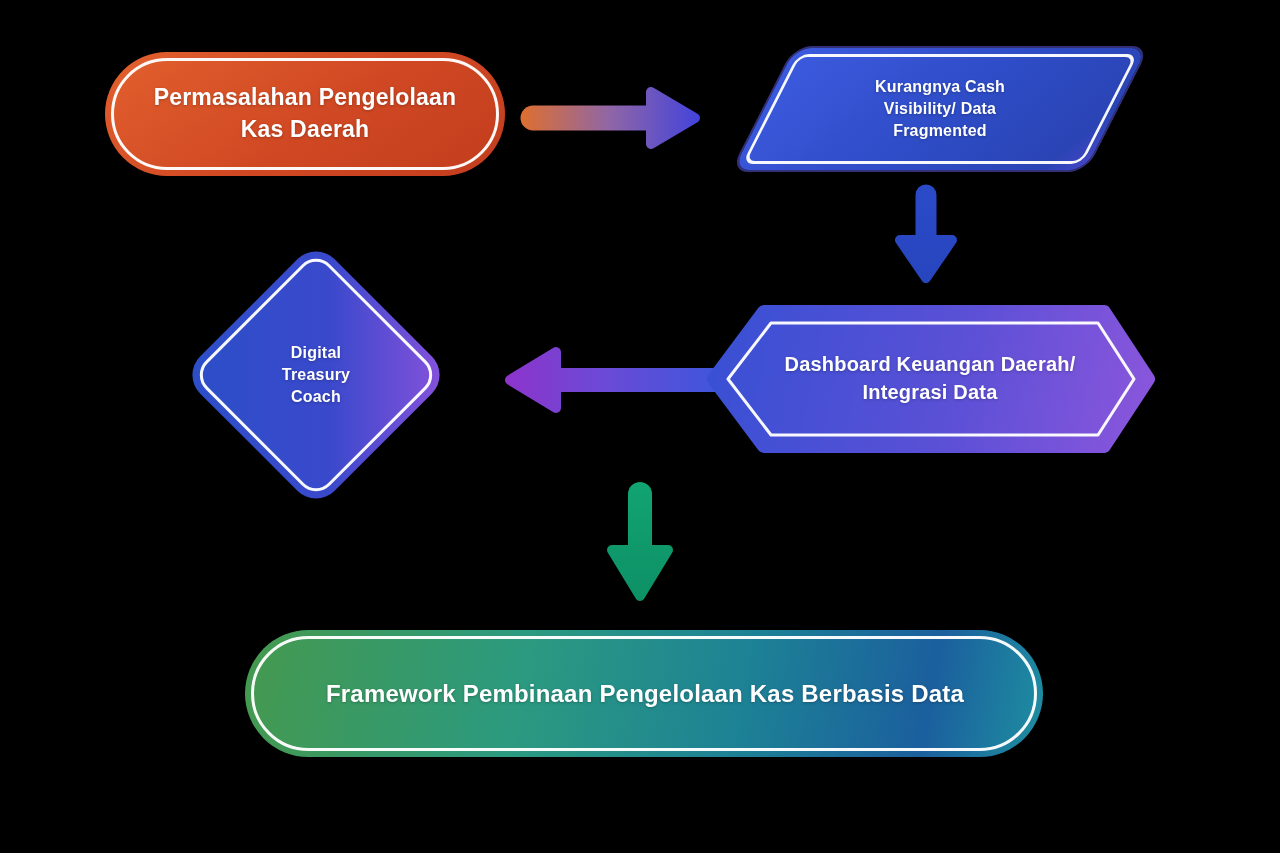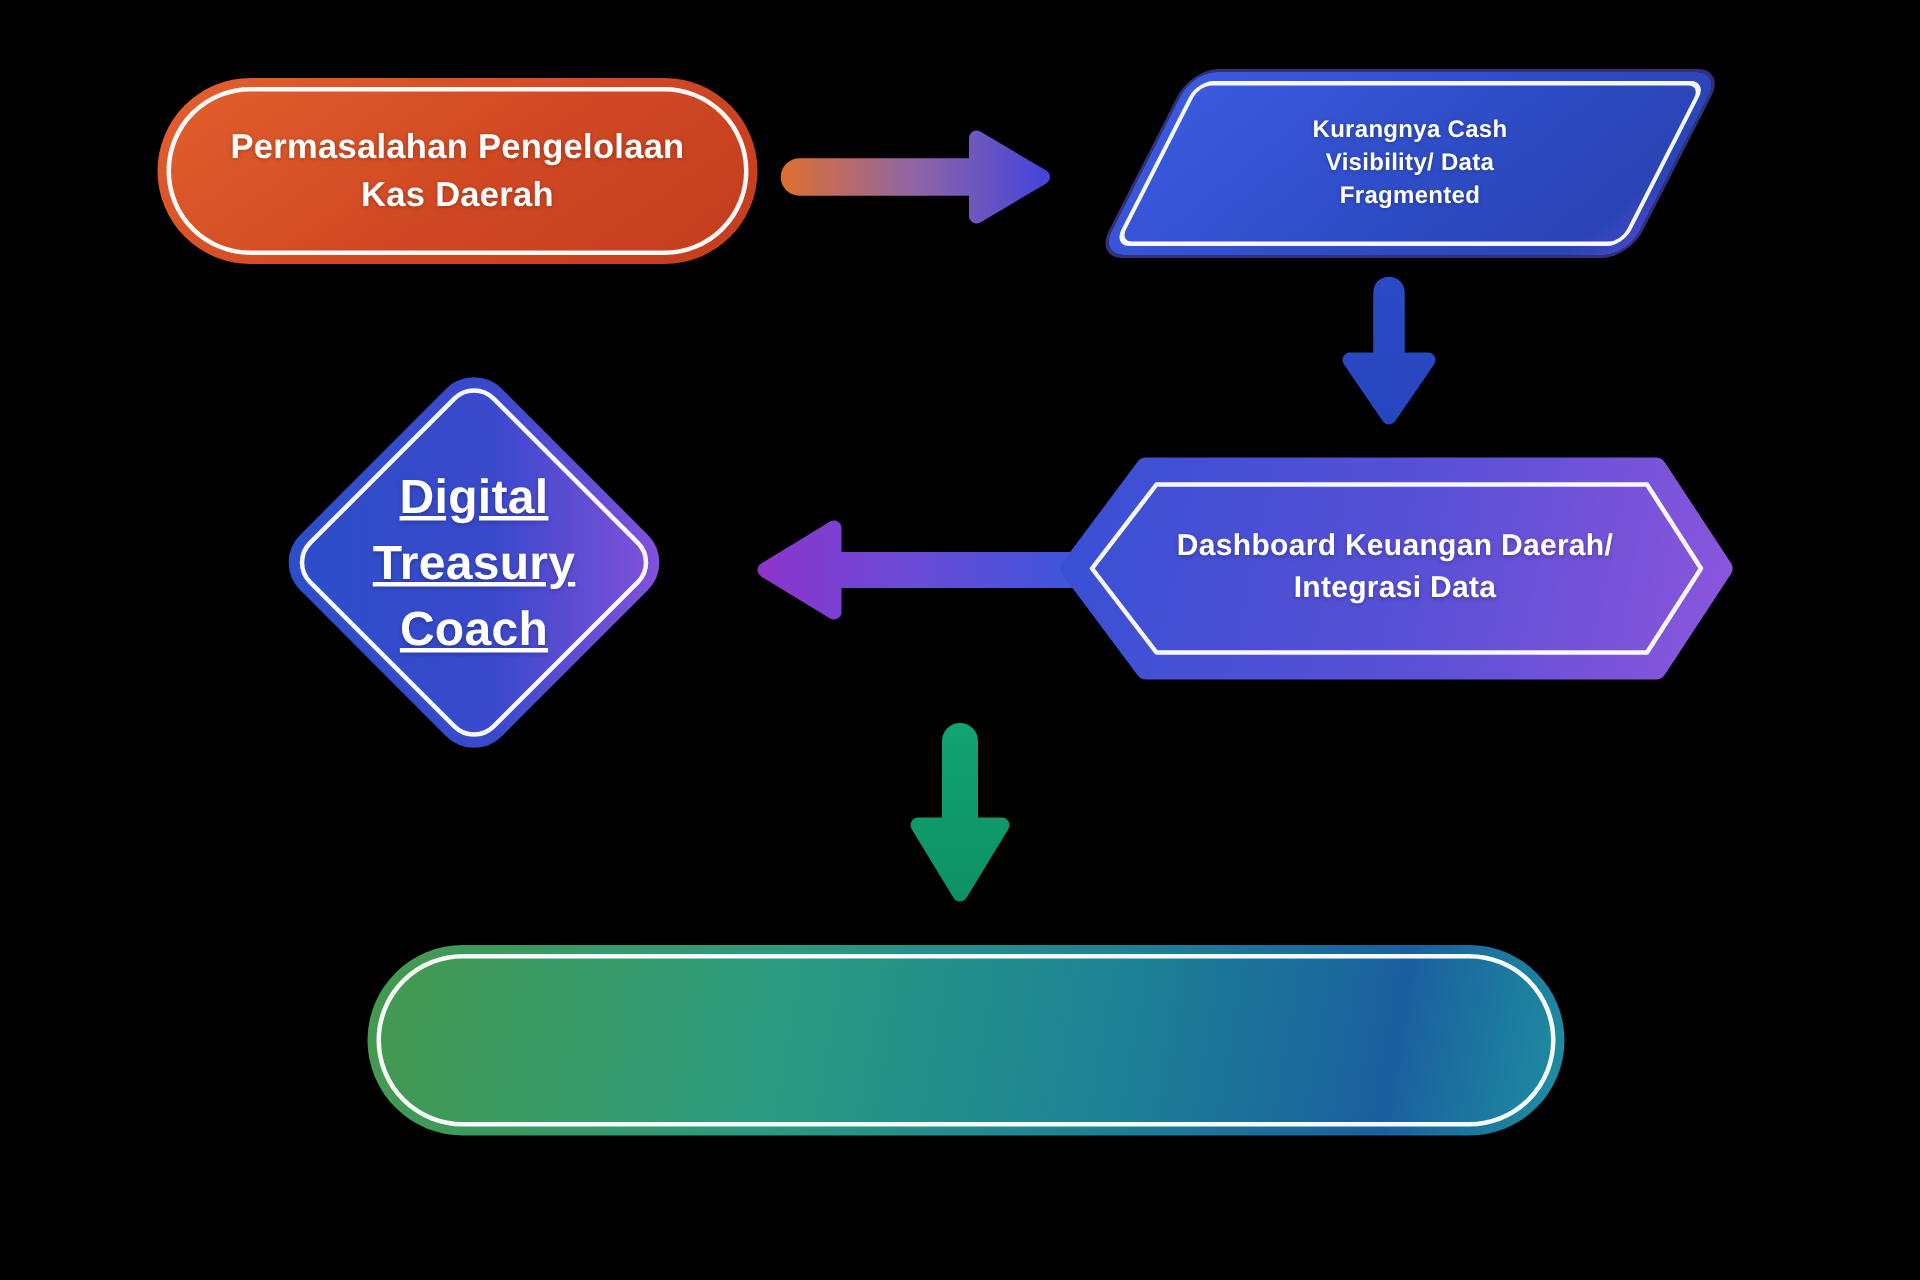--- a/index.html
+++ b/index.html
@@ -124,21 +124,22 @@
     </defs>
     <polygon points="14,81 64,14 404,14 448,81 404,148 64,148" fill="url(#gradHex)" stroke="url(#gradHex)" stroke-width="14" stroke-linejoin="round"></polygon>
     <polygon points="28,81 71,25 398,25 434,81 398,137 71,137" fill="none" stroke="rgba(255,255,255,0.96)" stroke-width="3" stroke-linejoin="round"></polygon>
   </svg>
   <div class="node-label" style="left:740px;top:316px;width:380px;height:126px;font-size:20px;">Dashboard Keuangan Daerah/
 Integrasi Data</div>
 
   <div class="diamond">
     <div class="inner-border"></div>
   </div>
-  <div class="node-label" style="left:231px;top:303px;width:170px;height:144px;font-size:32px;text-decoration:underline;">Digital
+  <div class="node-label" style="left:231px;top:303px;width:170px;height:144px;font-size:16px;">Digital
 Treasury
 Coach</div>
 
   <div class="stadium-framework">
     <div class="inner-border"></div>
   </div>
+  <div class="node-label" style="left:275px;top:642px;width:740px;height:103px;font-size:24px;">Framework Pembinaan Pengelolaan Kas Berbasis Data</div>
 
 </div>
 
 </body></html>

